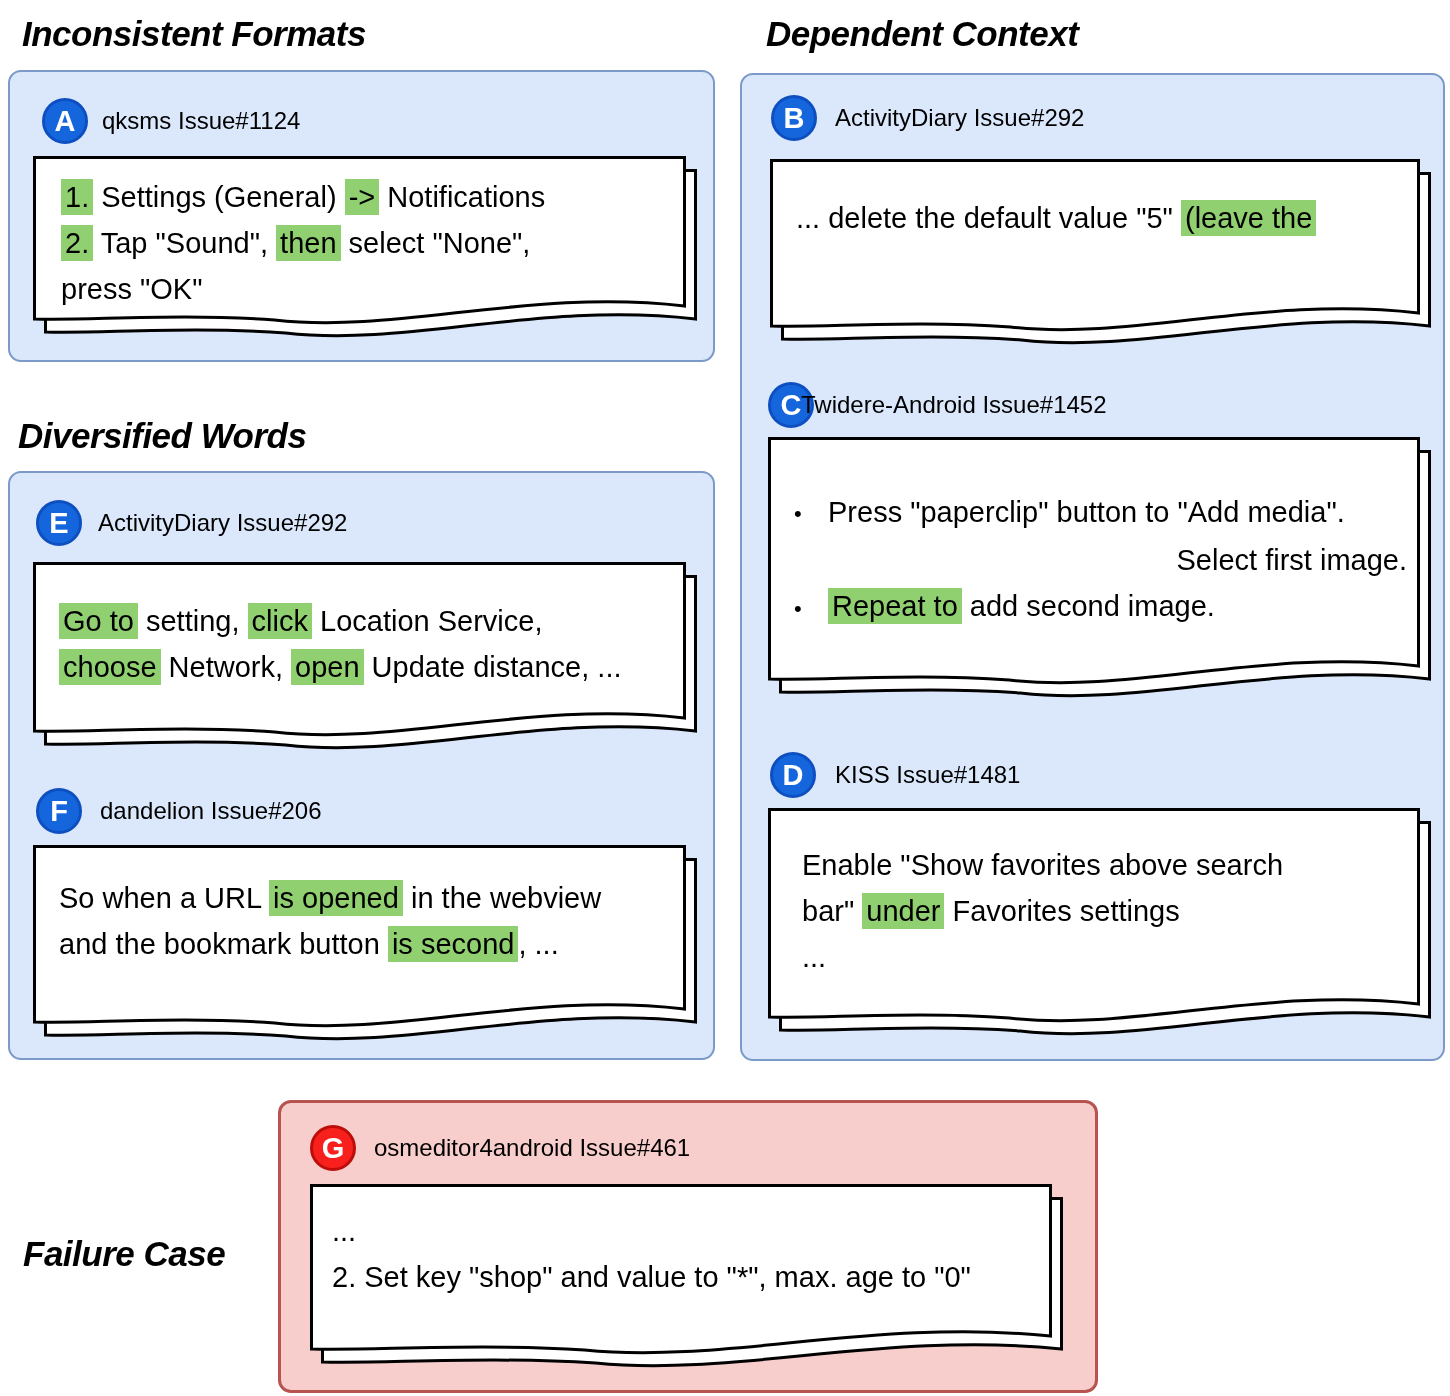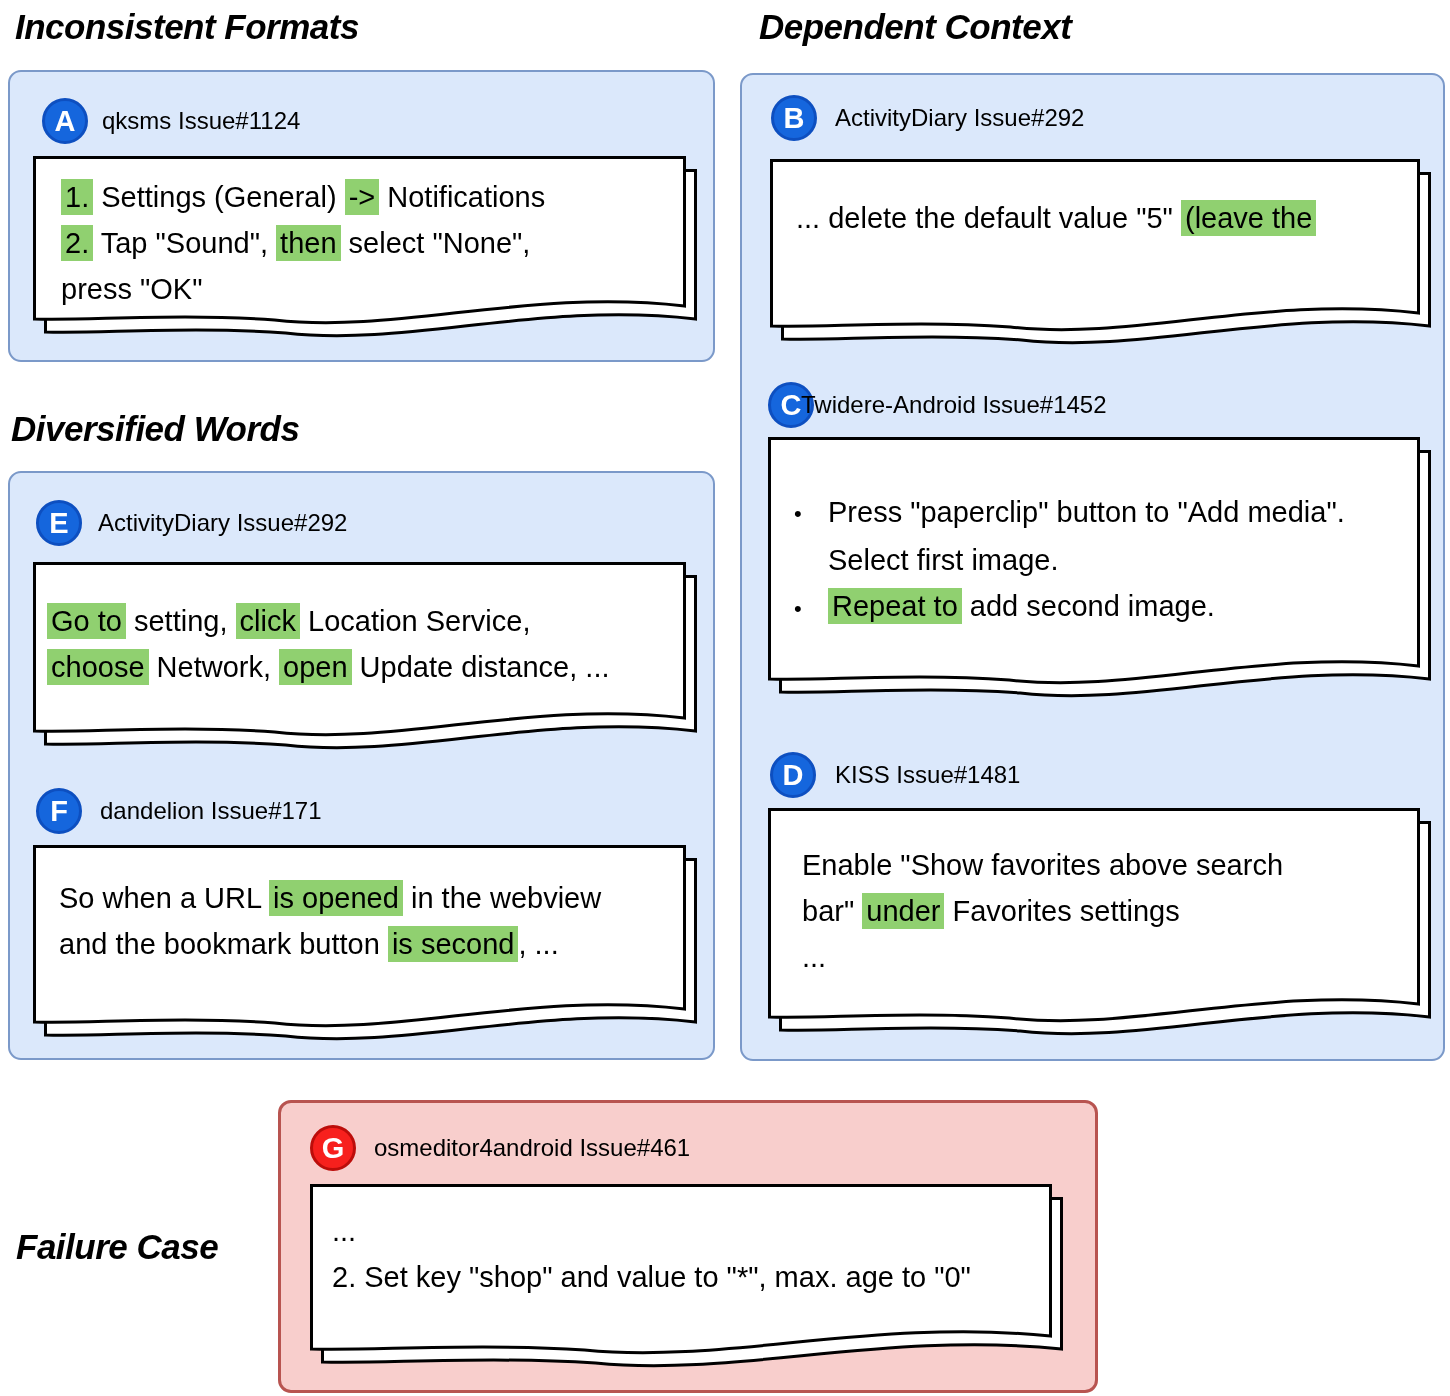--- a/index.html
+++ b/index.html
@@ -9,21 +9,21 @@
     --badge_red_bg:#f7201d; --badge_red_border:#bc0d0a;
     --highlight_green:#90d070; --doc_border:#000000; --doc_bg:#ffffff; --text:#000000;
   }
   html,body{margin:0;padding:0;background:#ffffff;}
   .canvas{
     position:relative;width:1450px;height:1396px;background:#ffffff;overflow:hidden;
     font-family:"Liberation Sans", sans-serif;color:var(--text);
   }
   .sec-title{
     position:absolute;font-size:35px;font-weight:bold;font-style:italic;
-    letter-spacing:-0.5px;white-space:nowrap;margin:3px;
+    letter-spacing:-0.5px;white-space:nowrap;margin:10px;
   }
   .panel{position:absolute;border-radius:13px;box-sizing:border-box;}
   .panel.blue{background:var(--blue_panel_bg);border:2px solid var(--blue_panel_border);}
   .panel.red{background:var(--red_panel_bg);border:3px solid var(--red_panel_border);}
   .badge{
     position:absolute;width:46px;height:46px;border-radius:50%;
     display:flex;align-items:center;justify-content:center;
     font-size:29px;font-weight:bold;color:#ffffff;box-sizing:border-box;
   }
   .badge.blue{background:var(--badge_blue_bg);border:3px solid var(--badge_blue_border);}
@@ -34,21 +34,21 @@
   .doc{position:absolute;}
   .doc svg{position:absolute;left:0;top:0;overflow:visible;}
   .doc-text{
     position:absolute;left:0;top:0;right:13px;
     font-size:29px;line-height:46px;
   }
   .tline{white-space:nowrap;}
   .tline .bullet{
     display:inline-block;width:34px;font-size:22px;vertical-align:middle;
   }
-  .tline.cont{padding-left:34px;}
+  .tline.cont{padding-left:34px;text-align:right;}
   .hl{background:var(--highlight_green);padding:2px 4px;}
 </style>
 </head>
 <body>
 
 <div class="canvas">
 
   <h2 class="sec-title" style="left:12px;top:4px">Inconsistent Formats</h2>
   <h2 class="sec-title" style="left:756px;top:4px">Dependent Context</h2>
   <h2 class="sec-title" style="left:8px;top:406px">Diversified Words</h2>
@@ -111,28 +111,28 @@
   </div>
 
   <section class="panel blue" style="left:8px;top:471px;width:707px;height:589px"></section>
   <div class="badge blue" style="left:36px;top:500px">E</div>
   <div class="card-header" style="left:98px;top:500px">ActivityDiary Issue#292</div>
   <div class="doc" style="left:33px;top:562px;width:653px;height:182px">
     <svg width="666" height="198" viewBox="0 0 666 198">
         <path d="M12.5 14.5 H662.5 V169 C507.28000000000003 151 376.68 197 252.60999999999999 183 C154.66 176 63.24 184 12.5 182 Z" fill="#ffffff" stroke="#000000" stroke-width="3"></path>
         <path d="M1.5 1.5 H651.5 V156 C496.28000000000003 138 365.68 184 241.60999999999999 170 C143.66 163 52.24 171 1.5 169 Z" fill="#ffffff" stroke="#000000" stroke-width="3"></path>
       </svg>
-    <div class="doc-text" style="padding:36px 0 0 14px">
+    <div class="doc-text" style="padding:36px 0 0 26px">
         <div class="tline"><span class="hl">Go to</span><span> setting, </span><span class="hl">click</span><span> Location Service,</span></div>
         <div class="tline"><span class="hl">choose</span><span> Network, </span><span class="hl">open</span><span> Update distance, ...</span></div>
       </div>
   </div>
 
   <div class="badge blue" style="left:36px;top:788px">F</div>
-  <div class="card-header" style="left:100px;top:788px">dandelion Issue#171</div>
+  <div class="card-header" style="left:100px;top:788px">dandelion Issue#206</div>
   <div class="doc" style="left:33px;top:845px;width:653px;height:190px">
     <svg width="666" height="206" viewBox="0 0 666 206">
         <path d="M12.5 14.5 H662.5 V177 C507.28000000000003 159 376.68 205 252.60999999999999 191 C154.66 184 63.24 192 12.5 190 Z" fill="#ffffff" stroke="#000000" stroke-width="3"></path>
         <path d="M1.5 1.5 H651.5 V164 C496.28000000000003 146 365.68 192 241.60999999999999 178 C143.66 171 52.24 179 1.5 177 Z" fill="#ffffff" stroke="#000000" stroke-width="3"></path>
       </svg>
     <div class="doc-text" style="padding:30px 0 0 26px">
         <div class="tline"><span>So when a URL </span><span class="hl">is opened</span><span> in the webview</span></div>
         <div class="tline"><span>and the bookmark button </span><span class="hl">is second</span><span>, ...</span></div>
       </div>
   </div>

